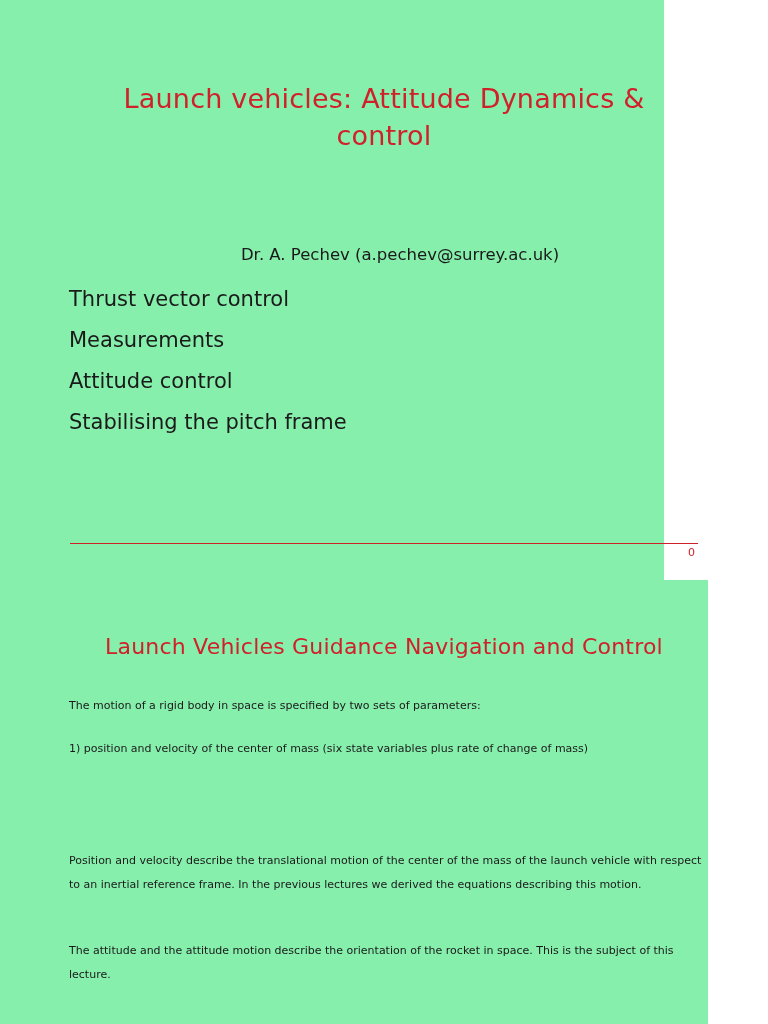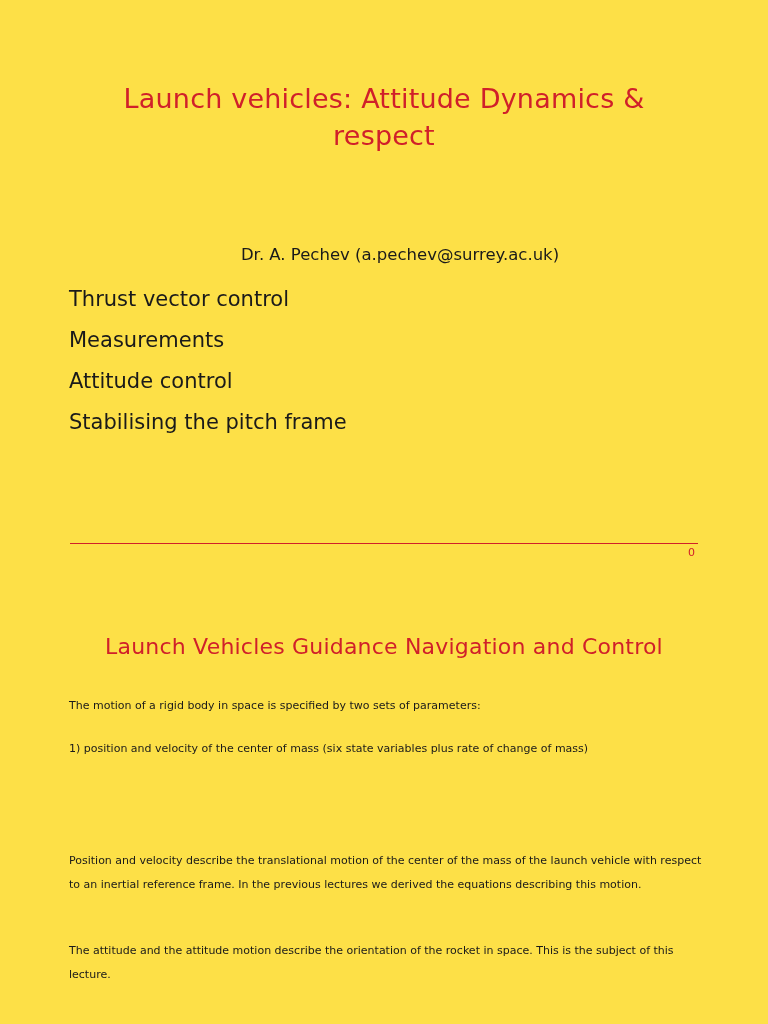--- a/index.html
+++ b/index.html
@@ -11,25 +11,25 @@
       width: 768px;
       height: 1024px;
       position: relative;
       overflow: hidden;
       font-family: "DejaVu Sans", "Liberation Sans", sans-serif;
       color: #1a1a1a;
     }
     .page {
       position: absolute;
       left: 0;
-      width: 768px;
-      background: #fde047;
+      width: 664px;
+      background: #86efac;
     }
     .page1 { top: 0; height: 580px; }
-    .page2 { top: 580px; height: 444px; }
+    .page2 { top: 580px; height: 444px; padding-left: 44px; }
 
     .title1 {
       position: absolute;
       left: 0;
       width: 768px;
       top: 80px;
       text-align: center;
       color: #d0202a;
       font-size: 27px;
       line-height: 37px;
@@ -93,21 +93,21 @@
       color: #1a1a1a;
       margin: 0;
     }
   </style>
 </head>
 <body>
 
 <div class="page page1">
   <h1 class="title1" style="margin:0;">
     <span>Launch vehicles: Attitude Dynamics &amp;</span><br>
-    <span>respect</span>
+    <span>control</span>
   </h1>
 
   <div class="author">Dr. A. Pechev (a.pechev@surrey.ac.uk)</div>
 
   <div class="outline-item" style="top:288px;">Thrust vector control</div>
   <div class="outline-item" style="top:329px;">Measurements</div>
   <div class="outline-item" style="top:370px;">Attitude control</div>
   <div class="outline-item" style="top:411px;">Stabilising the pitch frame</div>
 
   <div class="footer-rule"></div>

